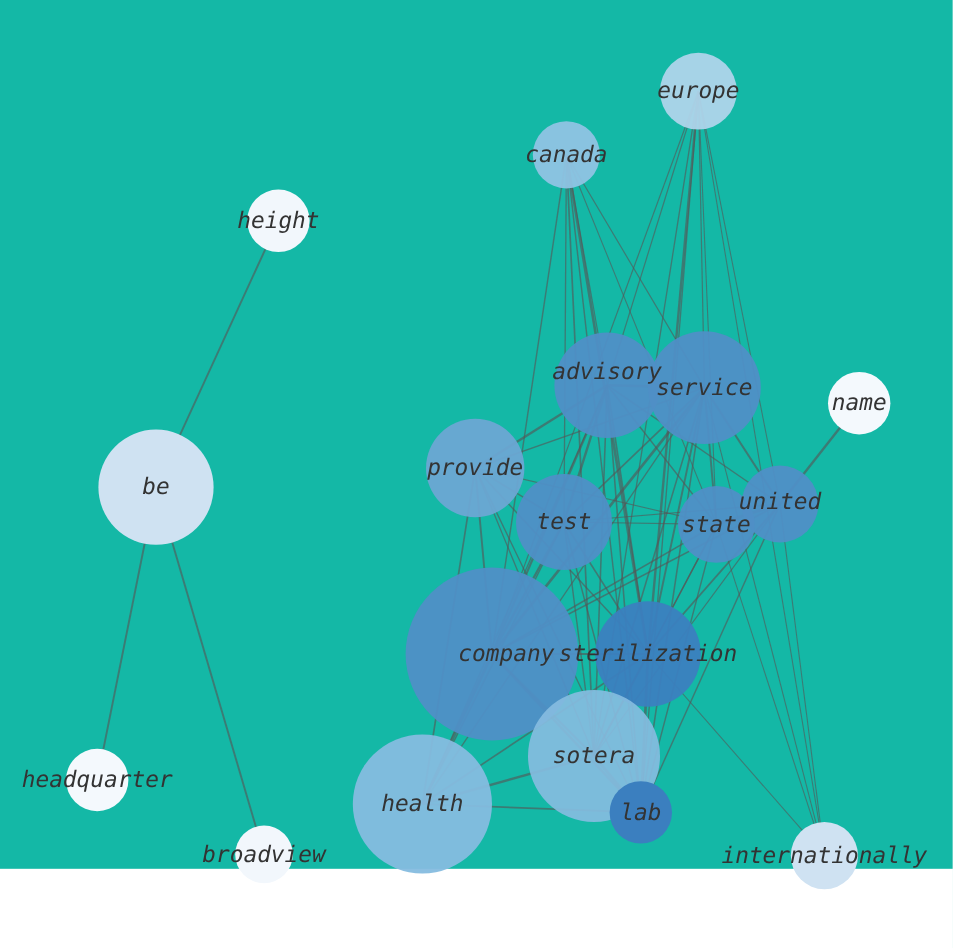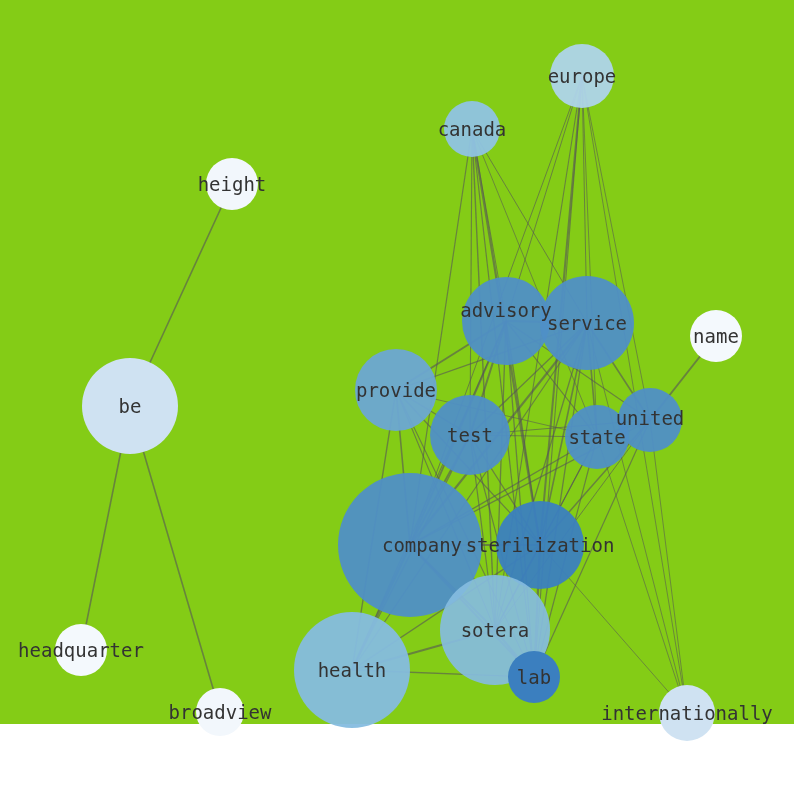--- a/index.html
+++ b/index.html
@@ -11,21 +11,22 @@
   body {
     width: 794px;
     height: 790px;
     font-family: "DejaVu Sans Mono", "Liberation Mono", monospace;
     overflow: hidden;
   }
   #graph-root {
     position: relative;
     width: 794px;
     height: 724px;
-    background: #84cc16;
+    background: #14b8a6;
+    font-style: italic;
   }
   #graph-svg {
     position: absolute;
     top: 0;
     left: 0;
     width: 794px;
     height: 790px;
     display: block;
   }
   .node-circle {

